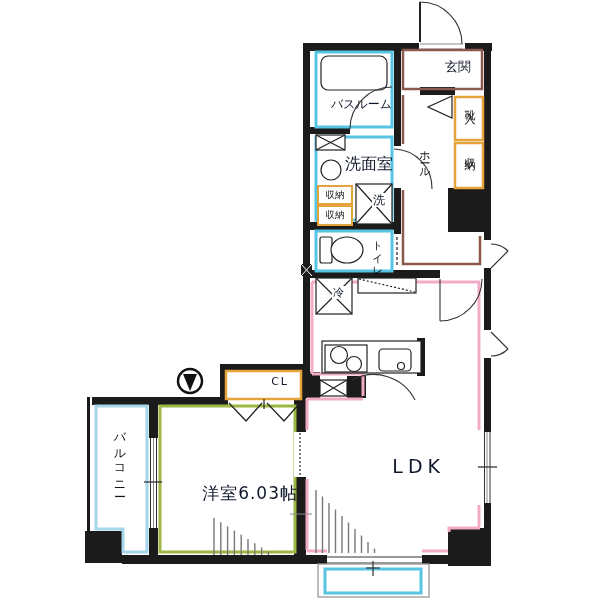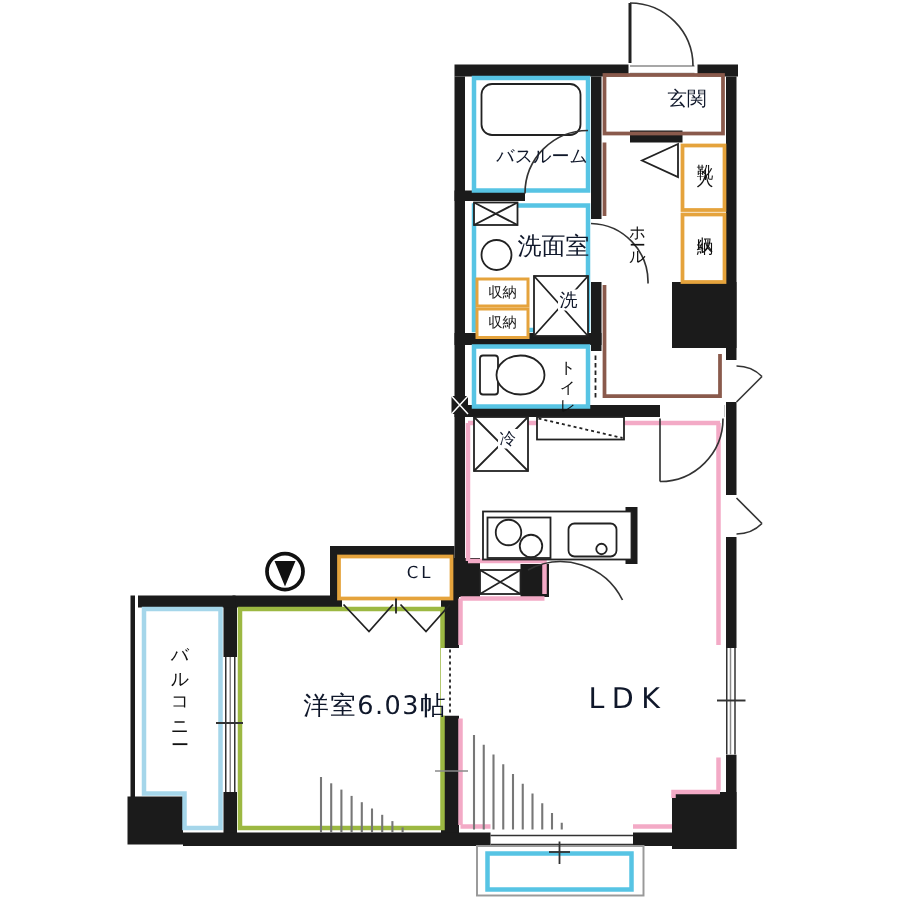--- a/index.html
+++ b/index.html
@@ -214,15 +214,15 @@
   <div class="boxlbl" style="left:318px;top:186px;width:34px;height:18px;font-size:9.5px;">収納</div>
   <div class="boxlbl" style="left:318px;top:206px;width:34px;height:19px;font-size:9.5px;">収納</div>
   <div class="lbl" style="left:362px;top:194px;width:24px;font-size:12px;"><span class="whitebg">洗</span></div>
   <div class="vlbl" style="left:371px;top:233px;font-size:10.5px;letter-spacing:1px;">トイレ</div>
   <div class="vlbl" style="left:416px;top:143px;font-size:11px;">ホール</div>
   <div class="vlbl" style="left:461px;top:101px;font-size:11px;letter-spacing:3px;">靴入</div>
   <div class="vlbl" style="left:461px;top:148px;font-size:11px;letter-spacing:3px;">収納</div>
   <div class="lbl" style="left:323px;top:287px;width:22px;font-size:11px;"><span class="whitebg">冷</span></div>
   <div class="lbl" style="left:226px;top:376px;width:63px;font-size:11px;letter-spacing:2px;">CL</div>
   <div class="lbl" style="left:355px;top:432px;width:90px;font-size:19px;letter-spacing:5px;margin-top:24px;">LDK</div>
-  <div class="lbl" style="left:158px;top:462px;width:140px;font-size:17px;letter-spacing:1px;">洋室6.03帖</div>
+  <div class="lbl" style="left:158px;top:484px;width:140px;font-size:17px;letter-spacing:1px;">洋室6.03帖</div>
   <div class="vlbl" style="left:111px;top:423px;font-size:12px;letter-spacing:3px;">バルコニー</div>
 </div>
 
 </body></html>

